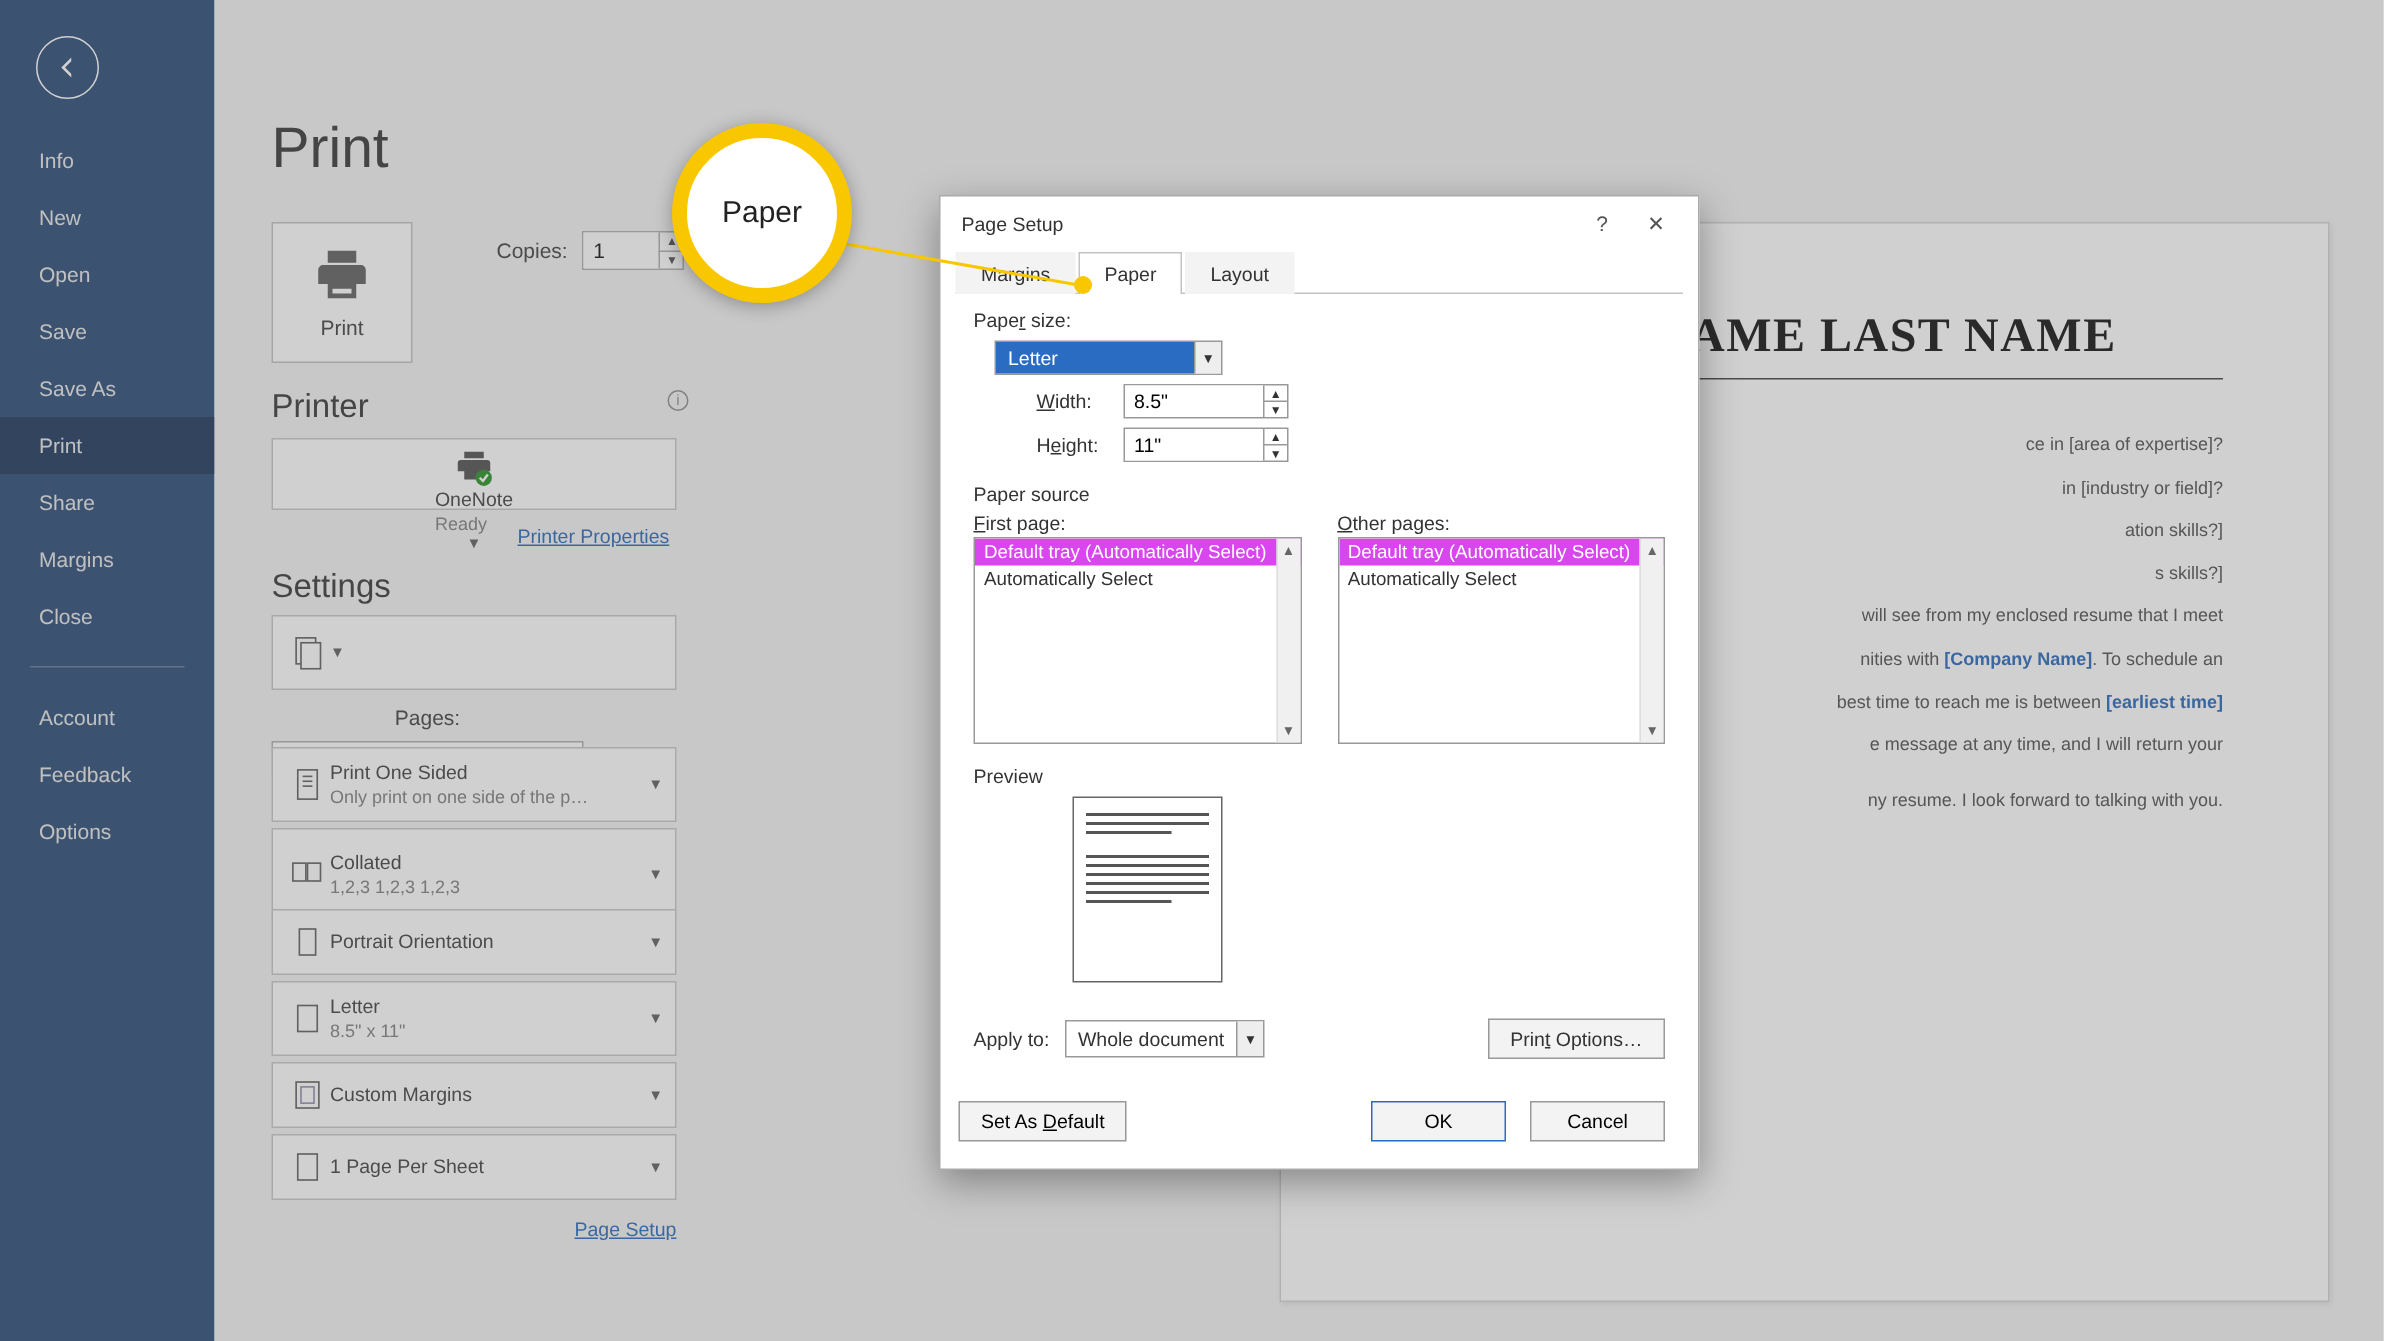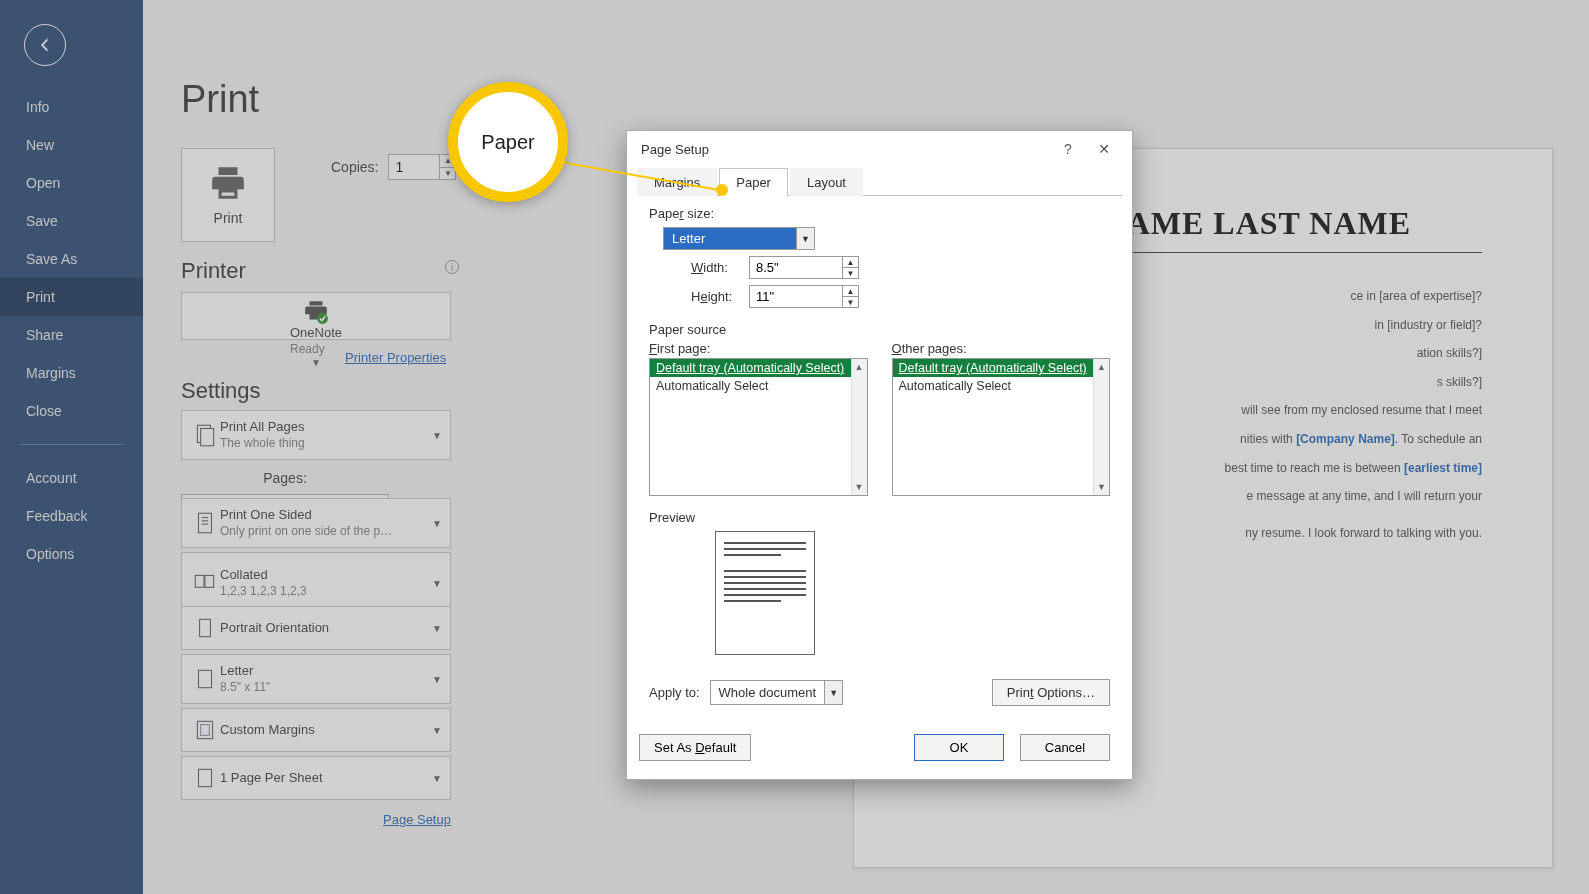--- a/index.html
+++ b/index.html
@@ -93,21 +93,21 @@
 .mini-spin .arrs { width: 16px; display: flex; flex-direction: column; }
 .mini-spin .arrs div { flex:1; border-left:1px solid #999; font-size:8px; display:flex; align-items:center; justify-content:center; cursor:pointer; }
 .mini-spin .arrs div:first-child { border-bottom:1px solid #999; }
 
 .src-heading { margin: 14px 0 4px 0; }
 .src-cols { display: flex; gap: 24px; }
 .src-col { flex: 1; }
 .src-col .lbl { font-size: 13px; margin-bottom: 2px; }
 .listbox { border: 1px solid #999; height: 138px; overflow: hidden; position: relative; }
 .listbox .item { padding: 2px 6px; font-size: 12.5px; }
-.listbox .item.sel { background: #15803d; color: #fff; text-decoration: underline; }
+.listbox .item.sel { background: #d946ef; color: #fff; }
 .listbox .sb { position: absolute; right: 0; top: 0; bottom: 0; width: 16px; background: #f0f0f0; border-left: 1px solid #ddd; display:flex; flex-direction:column; justify-content:space-between; }
 .listbox .sb div { height:16px; display:flex; align-items:center; justify-content:center; font-size:9px; color:#666; }
 
 .prev-heading { margin: 14px 0 6px 0; }
 .preview-box { width: 100px; height: 124px; border: 1.5px solid #666; margin-left: 66px; padding: 10px 8px; display:flex; flex-direction:column; gap:4px; }
 .preview-box .ln { height: 2px; background: #555; }
 .preview-box .ln.short { width: 70%; }
 
 .apply-row { display:flex; align-items:center; margin-top: 24px; gap: 10px; }
 .apply-row .combo2 { border:1px solid #999; display:inline-flex; }
@@ -200,24 +200,20 @@
 
   <div class="sect-title sect-settings">Settings</div>
 
   <div class="dd dd-printall">
     <div class="dd-ico">
         <svg viewBox="0 0 24 24">
           <rect x="5" y="3" width="12" height="16" fill="none" stroke="#555"></rect>
           <rect x="8" y="6" width="12" height="16" fill="#fff" stroke="#555"></rect>
         </svg>
       </div>
-    <div class="dd-text">
-        <div>Print All Pages</div>
-        <div class="sub">The whole thing</div>
-      </div>
     <div class="dd-arrow">▼</div>
   </div>
 
   <div class="pages-row">
     <span>Pages:</span>
     <input style="">
     <div class="info-i2">i</div>
   </div>
 
   <div class="dd dd-oneside">

